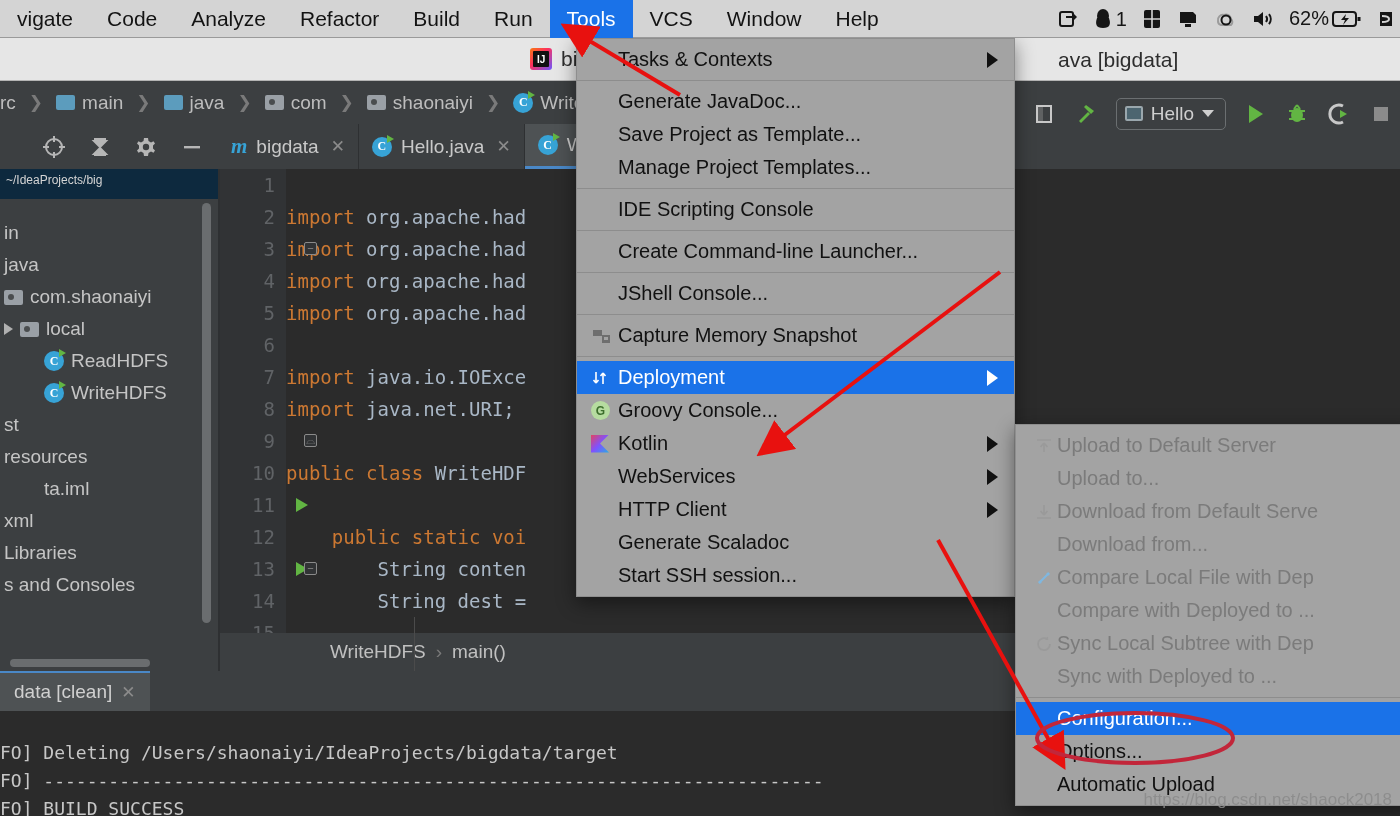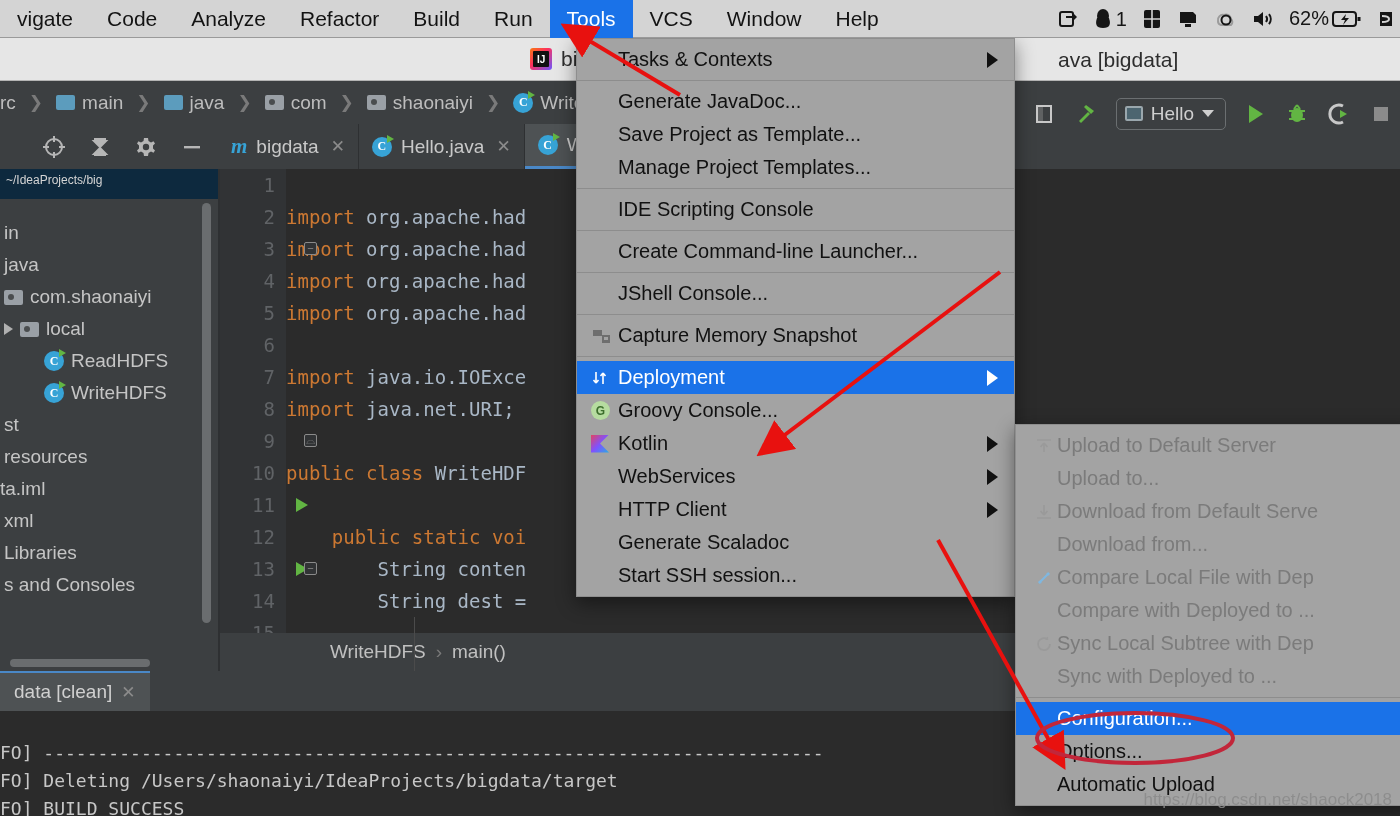--- a/index.html
+++ b/index.html
@@ -467,21 +467,21 @@
           <span style="width: 9px; flex: 0 0 auto;"></span>
           <span class="cicon">C</span>
           <span>WriteHDFS</span>
         </div>
         <div class="sb-row" style="padding-left: 4px;">
           <span>st</span>
         </div>
         <div class="sb-row" style="padding-left: 4px;">
           <span>resources</span>
         </div>
-        <div class="sb-row" style="padding-left: 0;">
+        <div class="sb-row" style="padding-left: 0; margin-left: 44px;">
           <span>ta.iml</span>
         </div>
         <div class="sb-row" style="padding-left: 4px;">
           <span>xml</span>
         </div>
         <div class="sb-row" style="padding-left: 4px;">
           <span>Libraries</span>
         </div>
         <div class="sb-row" style="padding-left: 4px;">
           <span>s and Consoles</span>
@@ -547,22 +547,22 @@
 
   <div class="console">
     <div class="console-tabs">
       <div class="console-tab">
         <span>data [clean]</span>
         <span class="x">✕</span>
       </div>
     </div>
     <div class="console-body" id="coutlines">
         <div class="cout dim">                                                                                        </div>
+        <div class="cout">FO] Deleting /Users/shaonaiyi/IdeaProjects/bigdata/target</div>
         <div class="cout">FO] ------------------------------------------------------------------------</div>
-        <div class="cout">FO] Deleting /Users/shaonaiyi/IdeaProjects/bigdata/target</div>
         <div class="cout">FO] BUILD SUCCESS</div>
       </div>
   </div>
 
   <div class="menu" id="toolsmenu">
       <div class="mrow">
         <span class="mi-ic"></span>
         <span class="mlabel">Tasks &amp; Contexts</span>
         <span class="arw"></span>
       </div>

